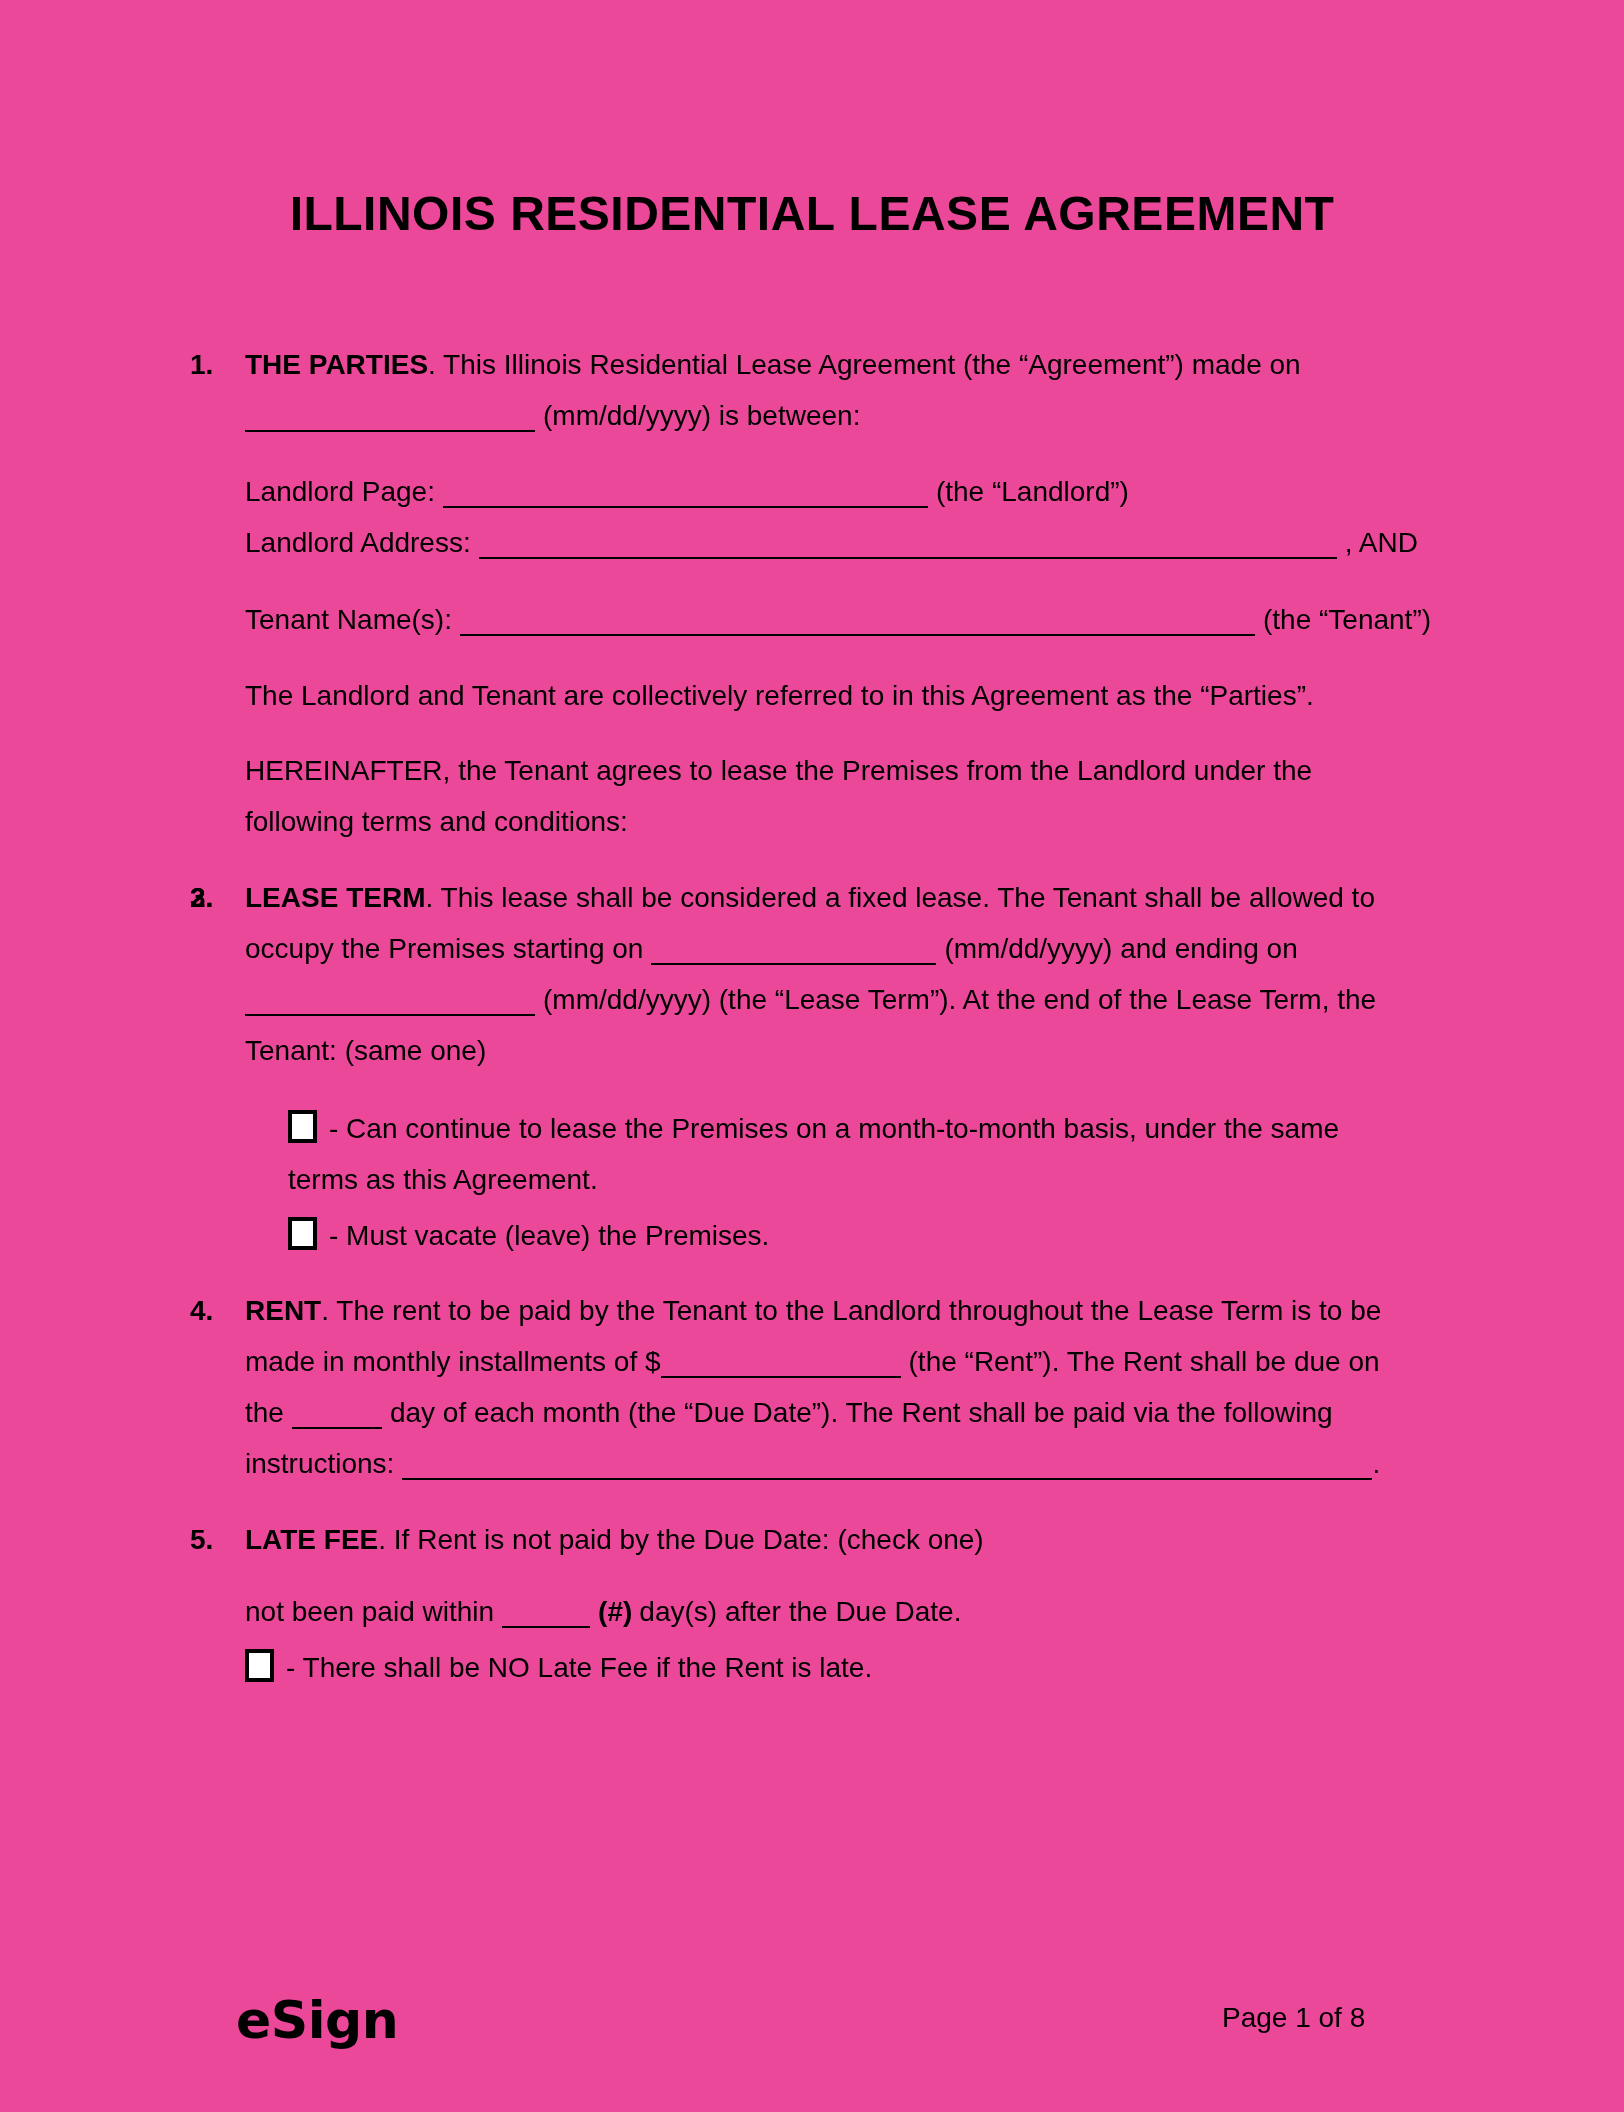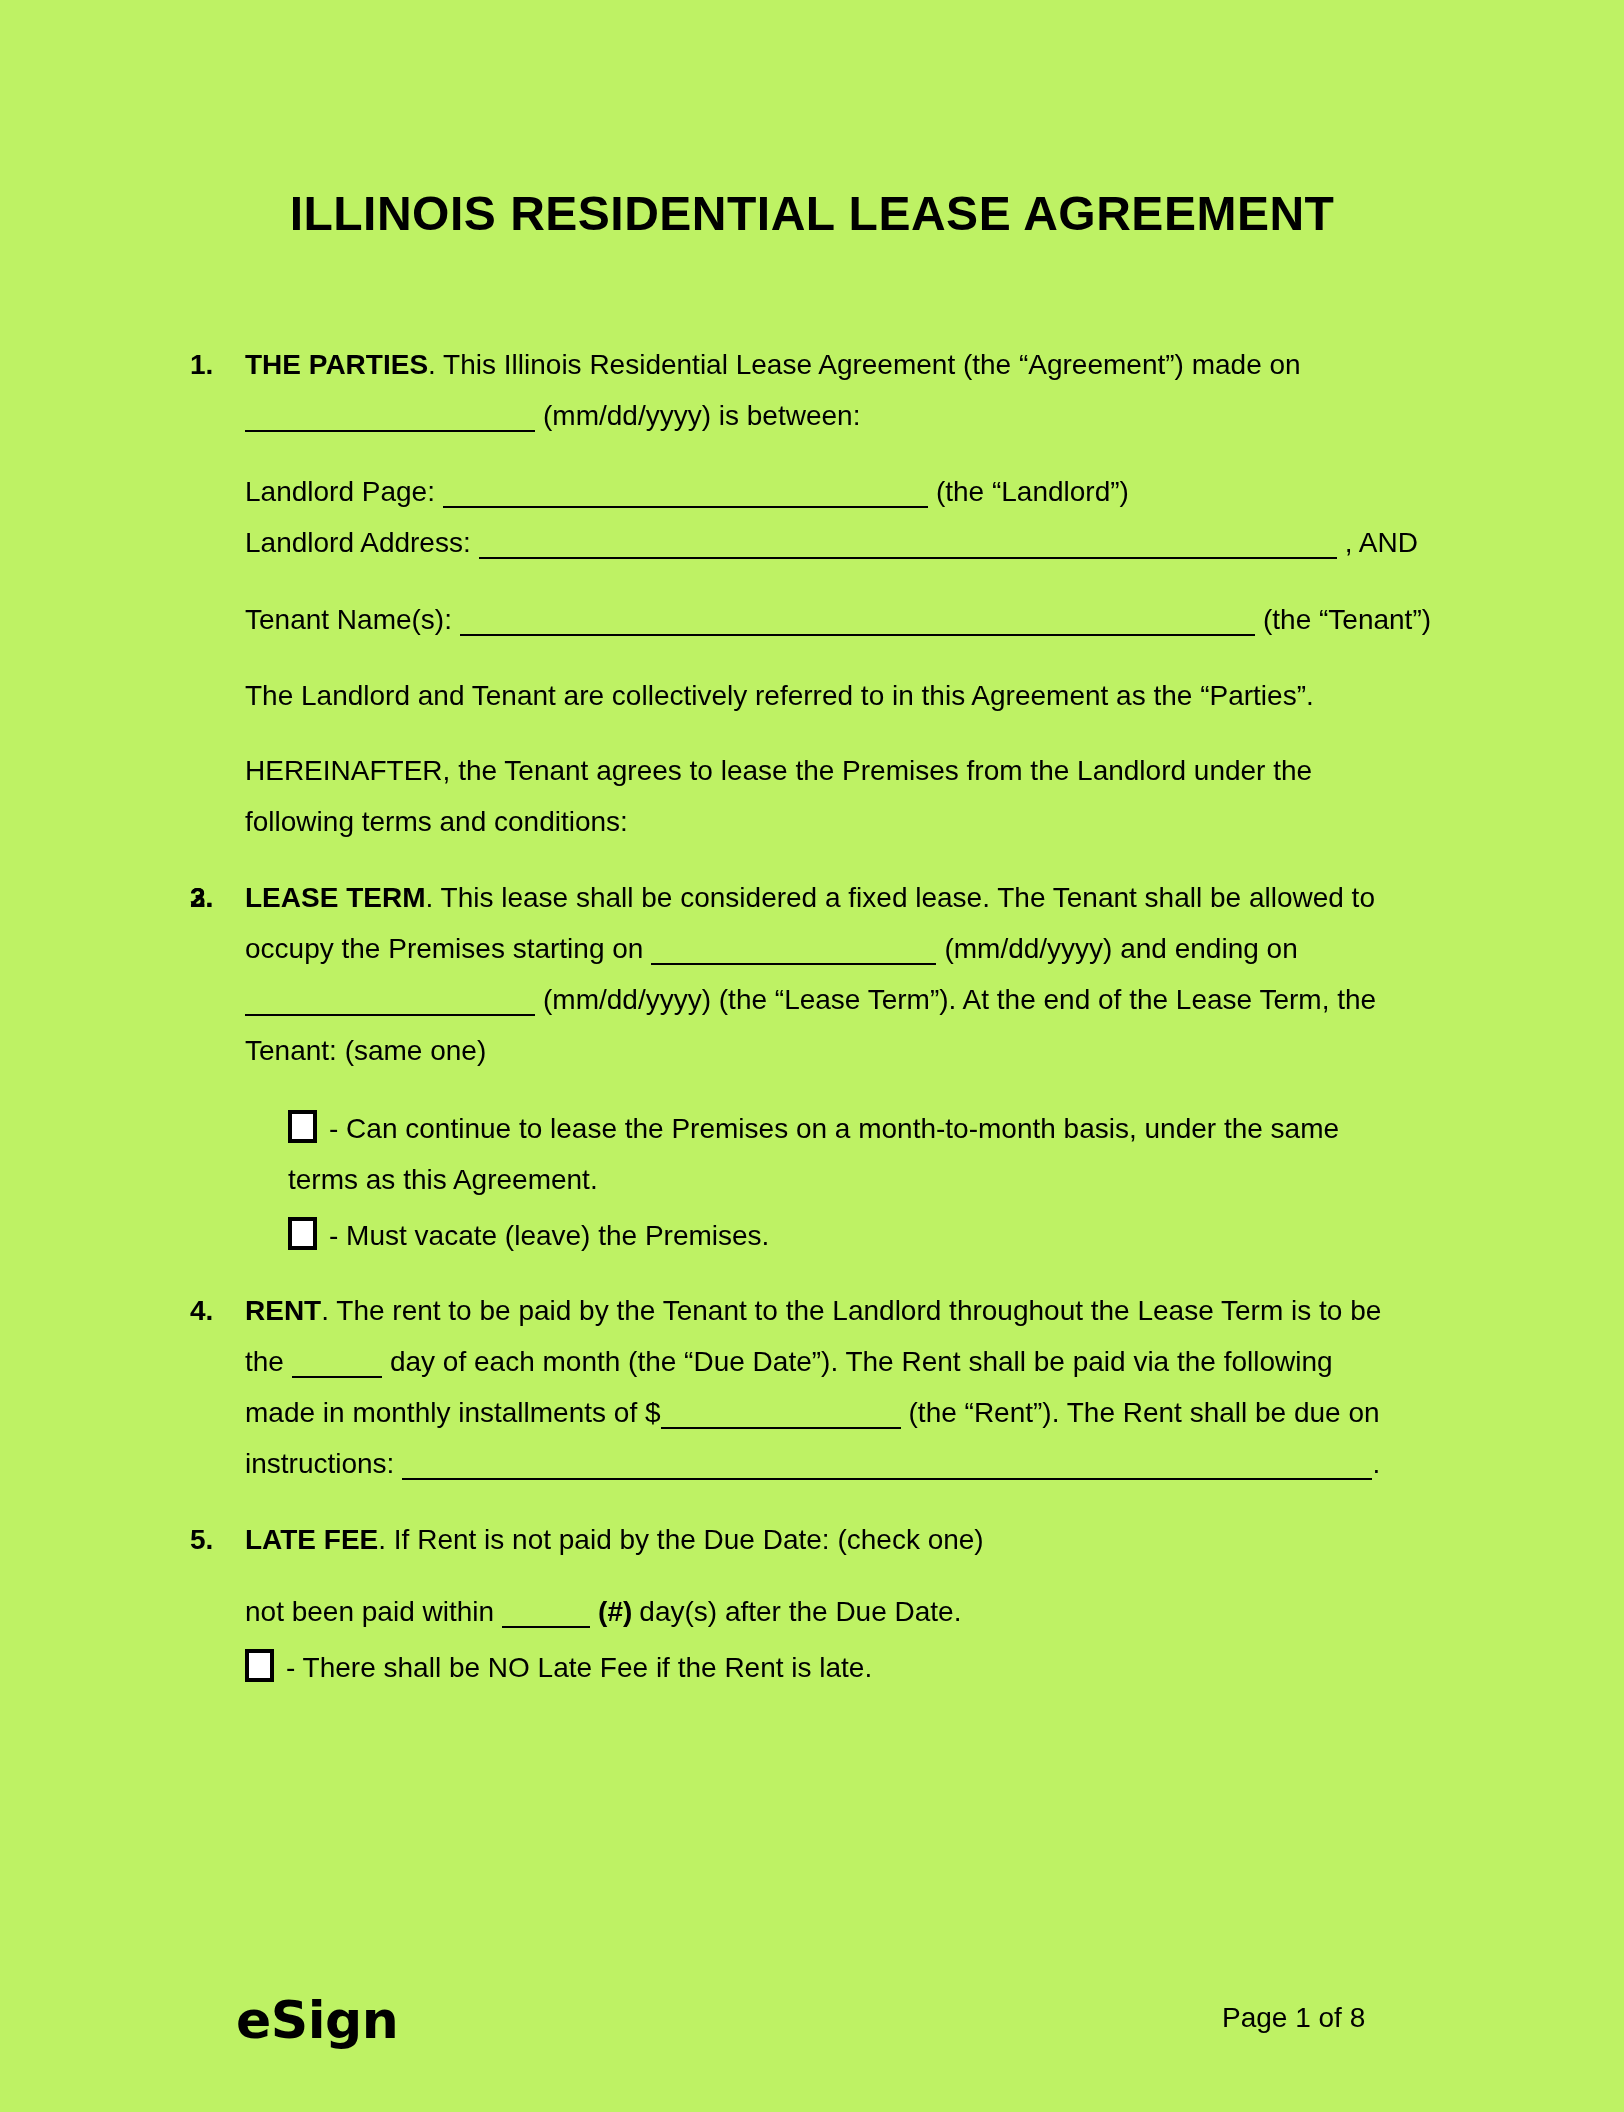--- a/index.html
+++ b/index.html
@@ -1,20 +1,20 @@
 <!DOCTYPE html>
 <html><head>
 <meta charset="utf-8">
 <style>
   html,body{margin:0;padding:0;background:#ffffff;}
   .page{
     position:relative;
     width:1624px;
     height:2112px;
-    background:#bef264;
+    background:#ec4899;
     color:#000;
     font-family:"Liberation Sans","DejaVu Sans",sans-serif;
     font-size:28px;
     overflow:hidden;
   }
   .title{
     margin:186px 0 0 0;
     padding:0;
     text-align:center;
     font-size:48px;
@@ -133,22 +133,22 @@
       <div class="line"><span>terms as this Agreement.</span></div>
     </div>
 
     <div class="opt3 mt-s3o2">
       <div class="line"><span class="cb"></span><span>- Must vacate (leave) the Premises.</span></div>
     </div>
 
     <div class="sec mt-s4">
       <span class="num">4.</span>
       <div class="line"><span class="b">RENT</span><span>. The rent to be paid by the Tenant to the Landlord throughout the Lease Term is to be</span></div>
+      <div class="line"><span>made in monthly installments of $</span><span class="blank sp-r" style="width:240px"></span><span>(the “Rent”). The Rent shall be due on</span></div>
       <div class="line"><span>the</span><span class="blank sp-l sp-r" style="width:90px"></span><span>day of each month (the “Due Date”). The Rent shall be paid via the following</span></div>
-      <div class="line"><span>made in monthly installments of $</span><span class="blank sp-r" style="width:240px"></span><span>(the “Rent”). The Rent shall be due on</span></div>
       <div class="line"><span>instructions:</span><span class="blank sp-l" style="width:970px"></span><span>.</span></div>
     </div>
 
     <div class="sec mt-s5">
       <span class="num">5.</span>
       <div class="line"><span class="b">LATE FEE</span><span>. If Rent is not paid by the Due Date: (check one)</span></div>
     </div>
 
     <div class="opt5 mt-s5o1">
       <div class="line"><span>not been paid within</span><span class="blank sp-l sp-r" style="width:88px"></span><span class="hash">(#)</span><span>day(s) after the Due Date.</span></div>

